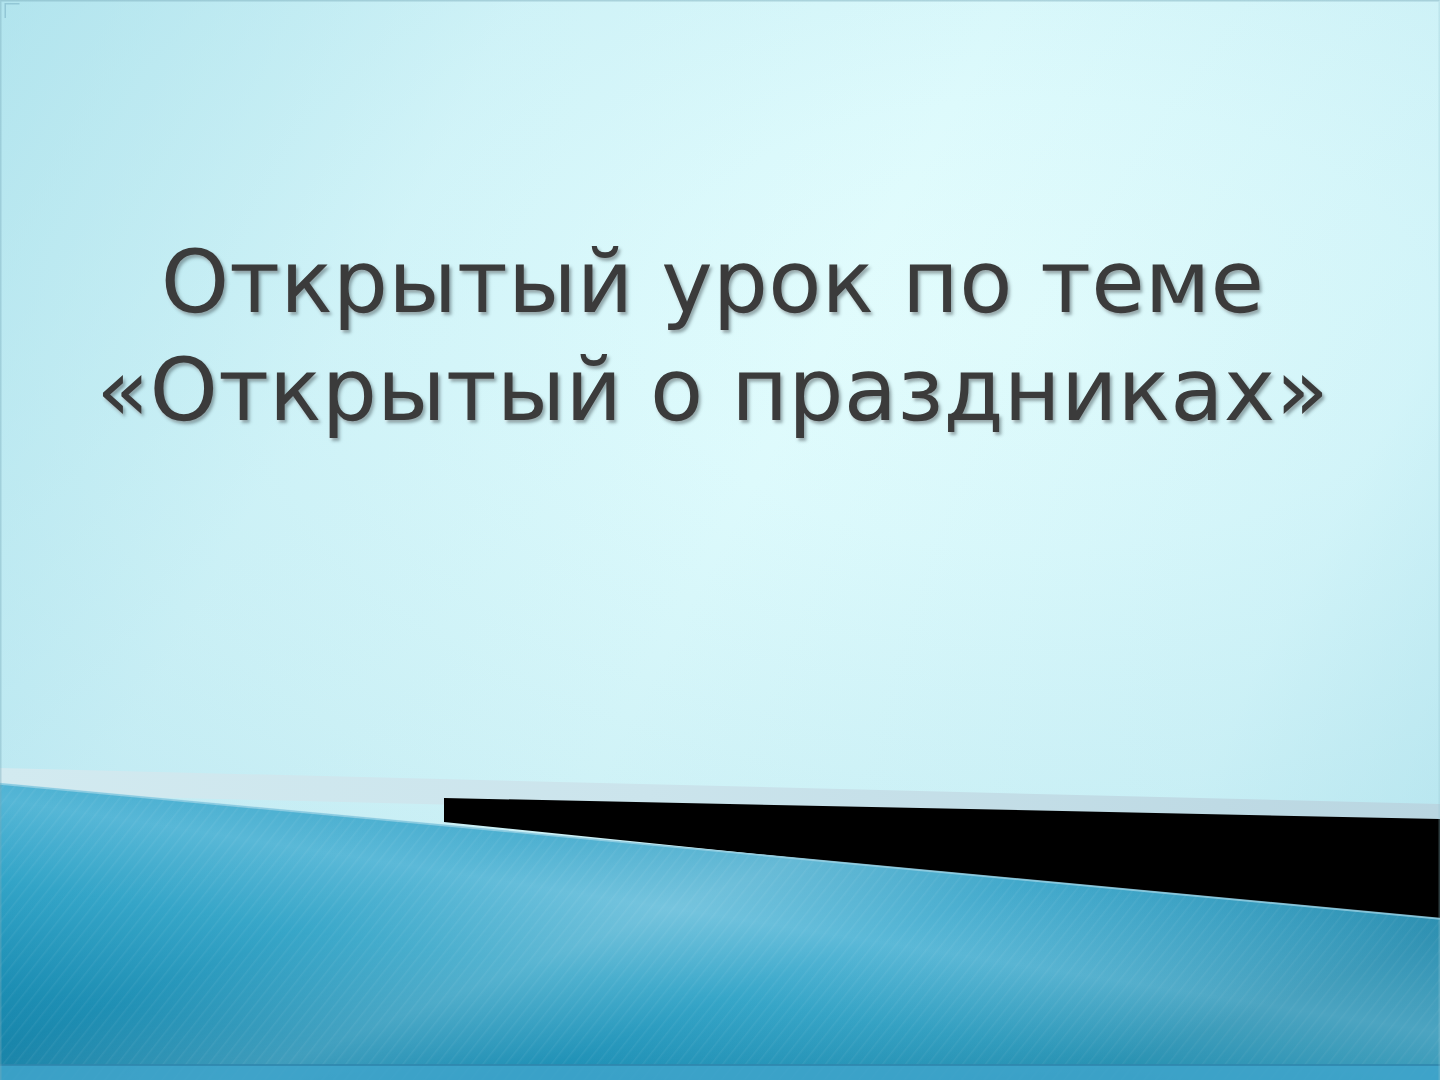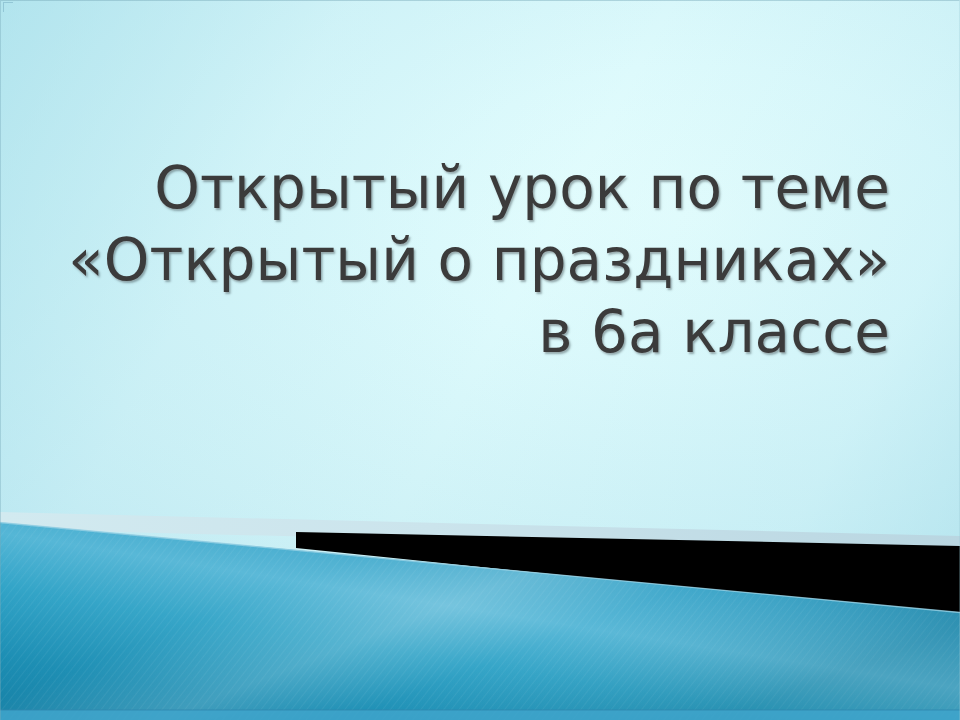--- a/index.html
+++ b/index.html
@@ -59,21 +59,21 @@
 
   
   .deco { position: absolute; left: 0; top: 0; width: 960px; height: 720px; }
 
   
   .title-block {
     position: absolute;
     left: 60px;
     top: 152px;
     width: 830px;
-    text-align: right;
+    text-align: center;
   }
   .title-line {
     display: block;
     font-size: 58px;
     line-height: 72px;
     font-weight: 400;
     color: #3b3b3b;
     letter-spacing: 0.1px;
     white-space: pre;
     text-shadow:
@@ -139,16 +139,15 @@
 
     <line x1="0" y1="522.5" x2="960" y2="612.5" stroke="#9fd4e6" stroke-width="1.3" opacity="0.75"></line>
   </svg>
 
   <div class="bg-frame"></div>
   <div class="bg-corner-mark"></div>
 
   <div class="title-block">
     <span class="title-line">Открытый урок по теме</span>
     <span class="title-line">«Открытый о праздниках»</span>
-    <span class="title-line">в 6а классе</span>
   </div>
 
 </div>
 
 </body></html>

